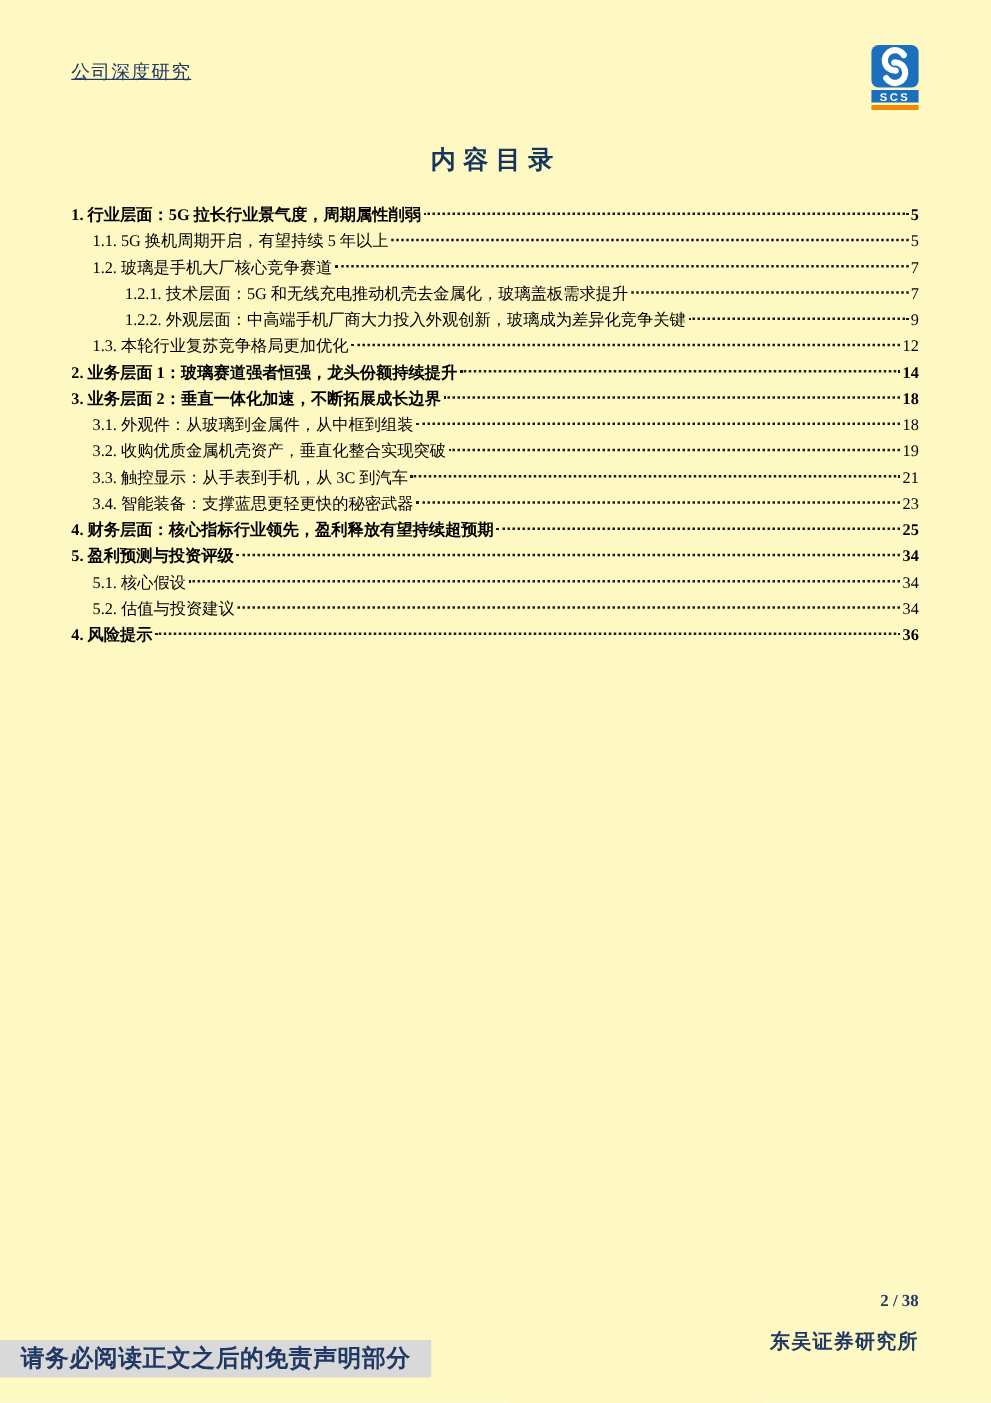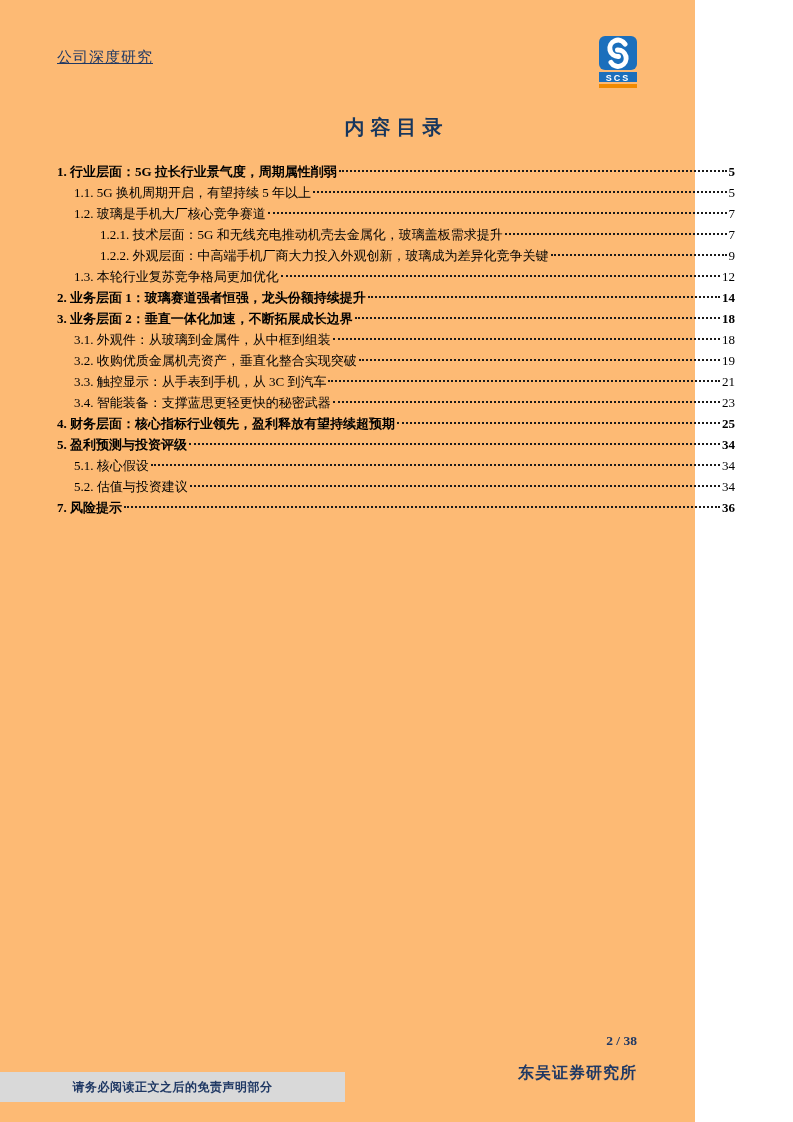--- a/index.html
+++ b/index.html
@@ -1,21 +1,21 @@
 <!DOCTYPE html>
 <html><head>
 <meta charset="utf-8">
 <style>
   html,body{margin:0;padding:0;}
   body{
     width:793px;height:1122px;position:relative;background:#ffffff;
     font-family:"Liberation Serif","DejaVu Serif",serif;
     overflow:hidden;
   }
-  .page{position:absolute;inset:0;width:695px;height:1122px;background:#fdba74;}
+  .page{position:absolute;inset:0;width:793px;height:1122px;background:#fef9c3;}
 
   
   .report-type{
     position:absolute;left:57px;top:48px;
     font-size:15px;color:#1F3864;text-decoration:underline;
     letter-spacing:1px;
   }
   .logo-block{
     position:absolute;top:36px;right:58px;
     display:flex;align-items:flex-start;gap:9px;
@@ -62,21 +62,21 @@
   }
   .institute{
     position:absolute;top:1063px;right:58px;
     font-size:16px;font-weight:bold;color:#1F3864;letter-spacing:1px;
   }
   .disclaimer-bar{
     position:absolute;left:0;top:1072px;width:345px;height:30px;
     background:#D9D9D9;display:flex;align-items:center;justify-content:center;
   }
   .disclaimer-text{
-    font-size:12px;font-weight:bold;color:#1F3864;letter-spacing:0.5px;
+    font-size:19px;font-weight:bold;color:#1F3864;letter-spacing:0.5px;
   }
 </style>
 </head>
 <body>
 
 <div class="page">
 
   <div class="report-type">公司深度研究</div>
 
   <div class="logo-block">
@@ -167,21 +167,21 @@
         <span class="toc-label">5.1. 核心假设</span>
         <span class="leader"></span>
         <span class="toc-page">34</span>
       </div>
       <div class="toc-row lvl2">
         <span class="toc-label">5.2. 估值与投资建议</span>
         <span class="leader"></span>
         <span class="toc-page">34</span>
       </div>
       <div class="toc-row lvl1 bold">
-        <span class="toc-label">7. 风险提示</span>
+        <span class="toc-label">4. 风险提示</span>
         <span class="leader"></span>
         <span class="toc-page">36</span>
       </div>
     </div>
 
   <div class="page-indicator">2 / 38</div>
   <div class="institute">东吴证券研究所</div>
   <div class="disclaimer-bar">
     <span class="disclaimer-text">请务必阅读正文之后的免责声明部分</span>
   </div>

